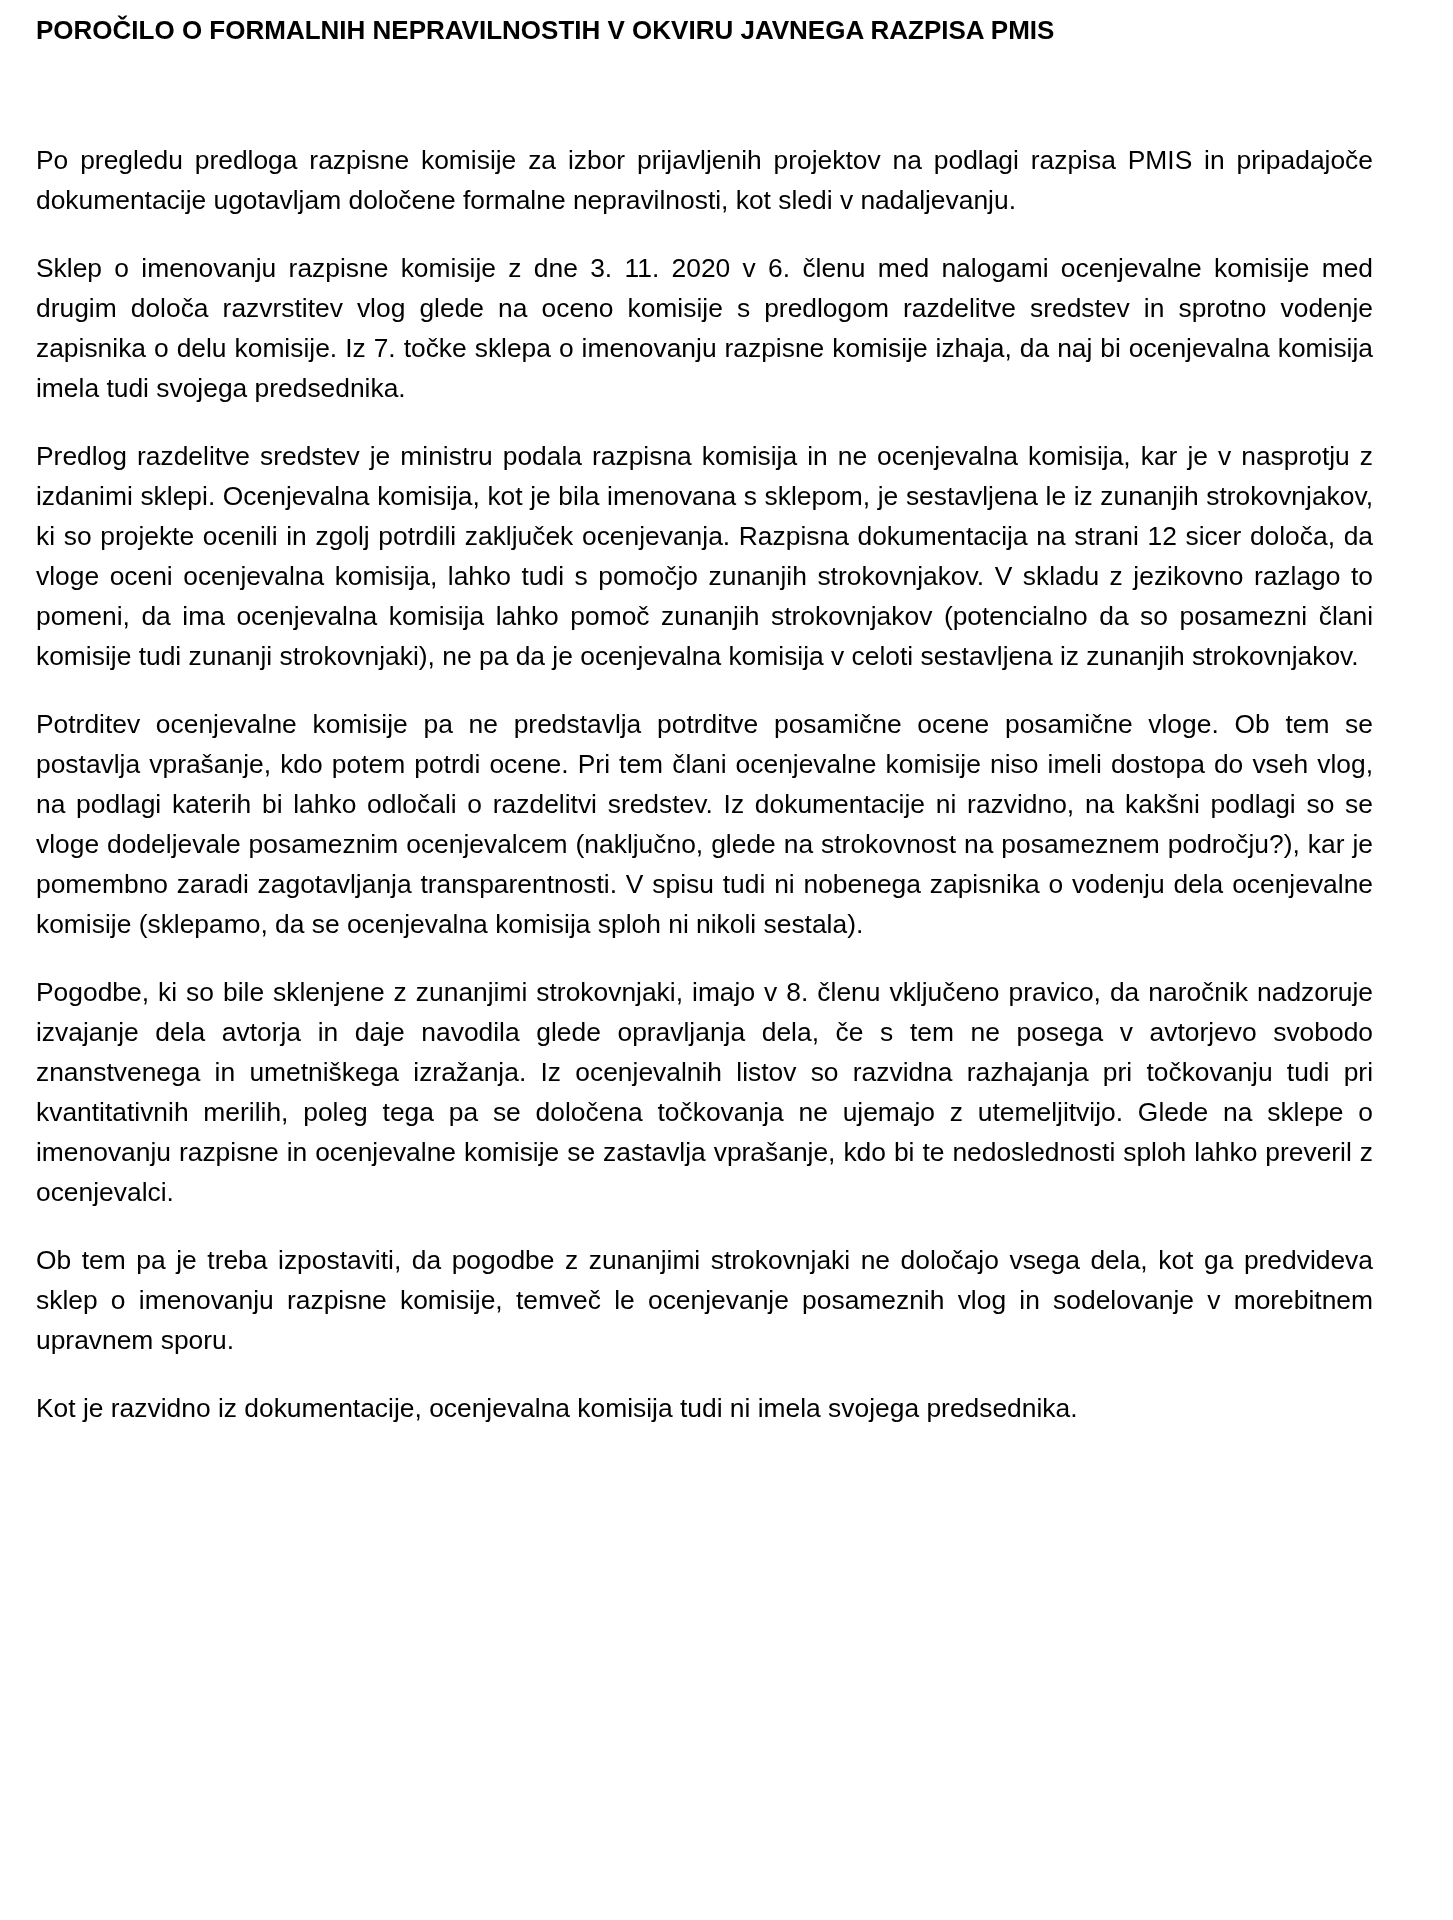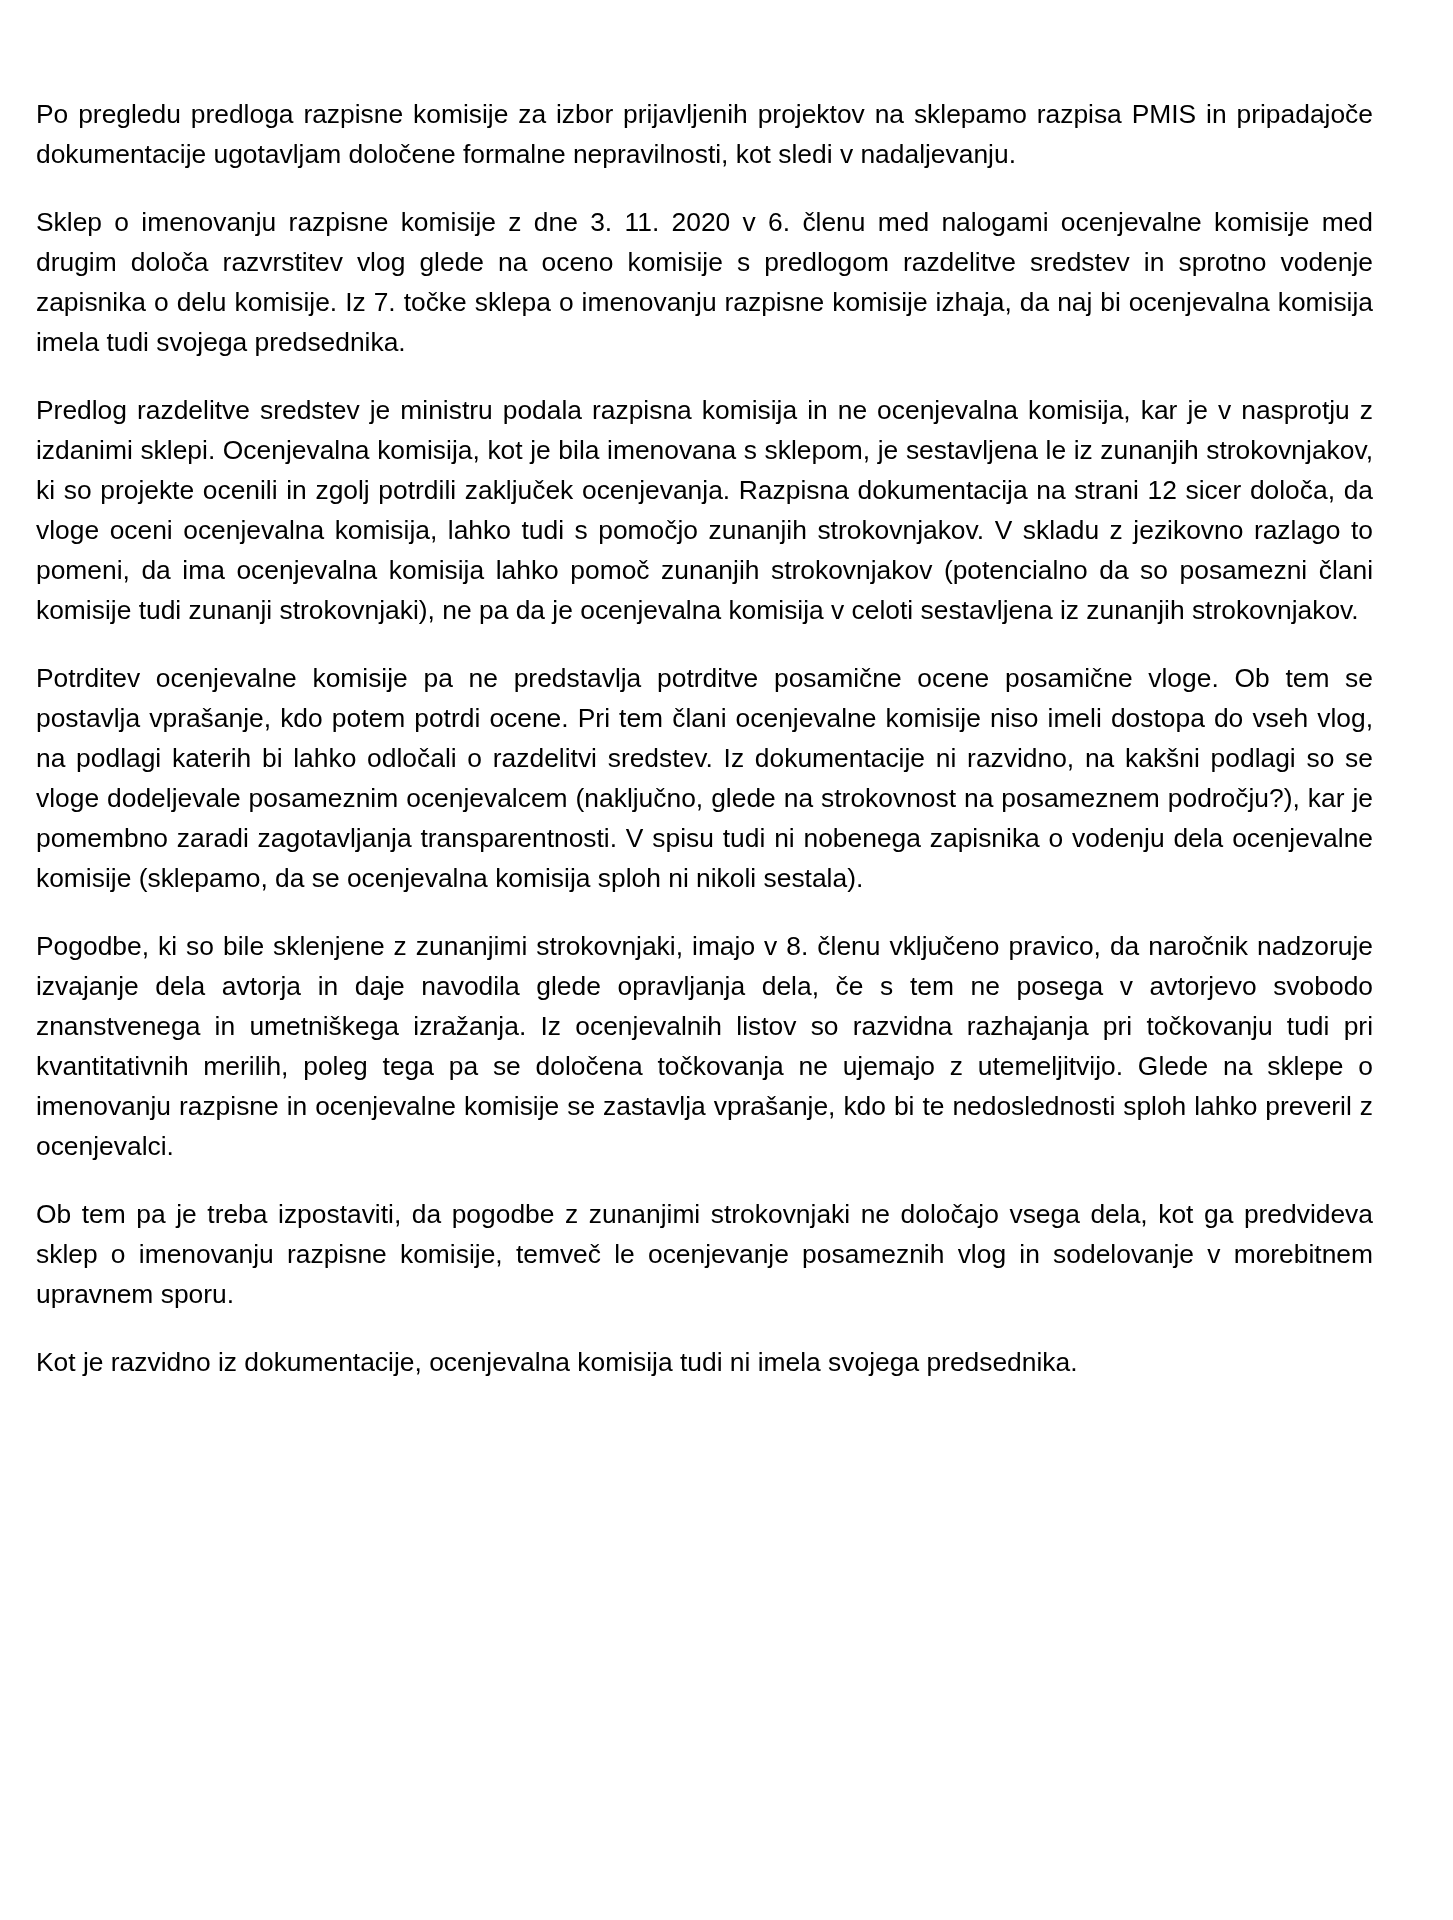--- a/index.html
+++ b/index.html
@@ -38,22 +38,23 @@
       line-height: 40px;
       text-align: justify;
       text-align-last: left;
       hyphens: none;
     }
   </style>
 </head>
 <body>
 
 <div class="page">
+  <h1 class="doc-title">POROČILO O FORMALNIH NEPRAVILNOSTIH V OKVIRU JAVNEGA RAZPISA PMIS</h1>
   <div class="doc-body">
-    <p class="doc-paragraph">Po pregledu predloga razpisne komisije za izbor prijavljenih projektov na sklepamo razpisa PMIS in pripadajoče dokumentacije ugotavljam določene formalne nepravilnosti, kot sledi v nadaljevanju.</p>
+    <p class="doc-paragraph">Po pregledu predloga razpisne komisije za izbor prijavljenih projektov na podlagi razpisa PMIS in pripadajoče dokumentacije ugotavljam določene formalne nepravilnosti, kot sledi v nadaljevanju.</p>
     <p class="doc-paragraph">Sklep o imenovanju razpisne komisije z dne 3. 11. 2020 v 6. členu med nalogami ocenjevalne komisije med drugim določa razvrstitev vlog glede na oceno komisije s predlogom razdelitve sredstev in sprotno vodenje zapisnika o delu komisije. Iz 7. točke sklepa o imenovanju razpisne komisije izhaja, da naj bi ocenjevalna komisija imela tudi svojega predsednika.</p>
     <p class="doc-paragraph">Predlog razdelitve sredstev je ministru podala razpisna komisija in ne ocenjevalna komisija, kar je v nasprotju z izdanimi sklepi. Ocenjevalna komisija, kot je bila imenovana s sklepom, je sestavljena le iz zunanjih strokovnjakov, ki so projekte ocenili in zgolj potrdili zaključek ocenjevanja. Razpisna dokumentacija na strani 12 sicer določa, da vloge oceni ocenjevalna komisija, lahko tudi s pomočjo zunanjih strokovnjakov. V skladu z jezikovno razlago to pomeni, da ima ocenjevalna komisija lahko pomoč zunanjih strokovnjakov (potencialno da so posamezni člani komisije tudi zunanji strokovnjaki), ne pa da je ocenjevalna komisija v celoti sestavljena iz zunanjih strokovnjakov.</p>
     <p class="doc-paragraph">Potrditev ocenjevalne komisije pa ne predstavlja potrditve posamične ocene posamične vloge. Ob tem se postavlja vprašanje, kdo potem potrdi ocene. Pri tem člani ocenjevalne komisije niso imeli dostopa do vseh vlog, na podlagi katerih bi lahko odločali o razdelitvi sredstev. Iz dokumentacije ni razvidno, na kakšni podlagi so se vloge dodeljevale posameznim ocenjevalcem (naključno, glede na strokovnost na posameznem področju?), kar je pomembno zaradi zagotavljanja transparentnosti. V spisu tudi ni nobenega zapisnika o vodenju dela ocenjevalne komisije (sklepamo, da se ocenjevalna komisija sploh ni nikoli sestala).</p>
     <p class="doc-paragraph">Pogodbe, ki so bile sklenjene z zunanjimi strokovnjaki, imajo v 8. členu vključeno pravico, da naročnik nadzoruje izvajanje dela avtorja in daje navodila glede opravljanja dela, če s tem ne posega v avtorjevo svobodo znanstvenega in umetniškega izražanja. Iz ocenjevalnih listov so razvidna razhajanja pri točkovanju tudi pri kvantitativnih merilih, poleg tega pa se določena točkovanja ne ujemajo z utemeljitvijo. Glede na sklepe o imenovanju razpisne in ocenjevalne komisije se zastavlja vprašanje, kdo bi te nedoslednosti sploh lahko preveril z ocenjevalci.</p>
     <p class="doc-paragraph">Ob tem pa je treba izpostaviti, da pogodbe z zunanjimi strokovnjaki ne določajo vsega dela, kot ga predvideva sklep o imenovanju razpisne komisije, temveč le ocenjevanje posameznih vlog in sodelovanje v morebitnem upravnem sporu.</p>
     <p class="doc-paragraph">Kot je razvidno iz dokumentacije, ocenjevalna komisija tudi ni imela svojega predsednika.</p>
   </div>
 </div>
 
 </body></html>

